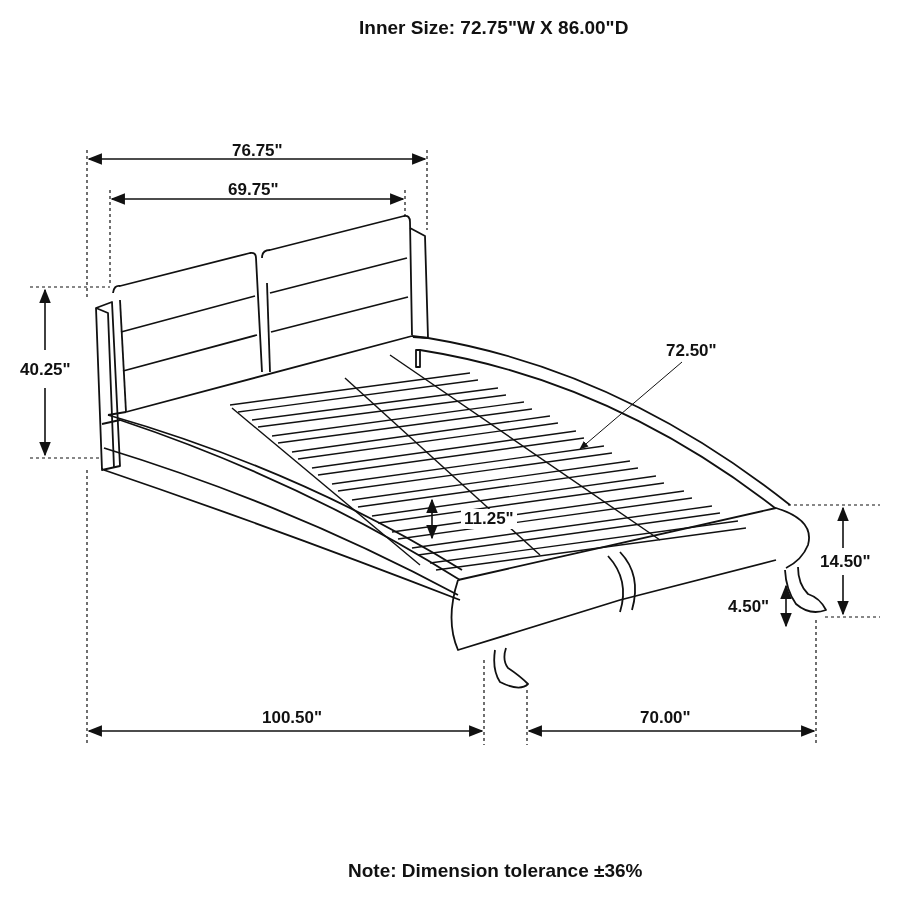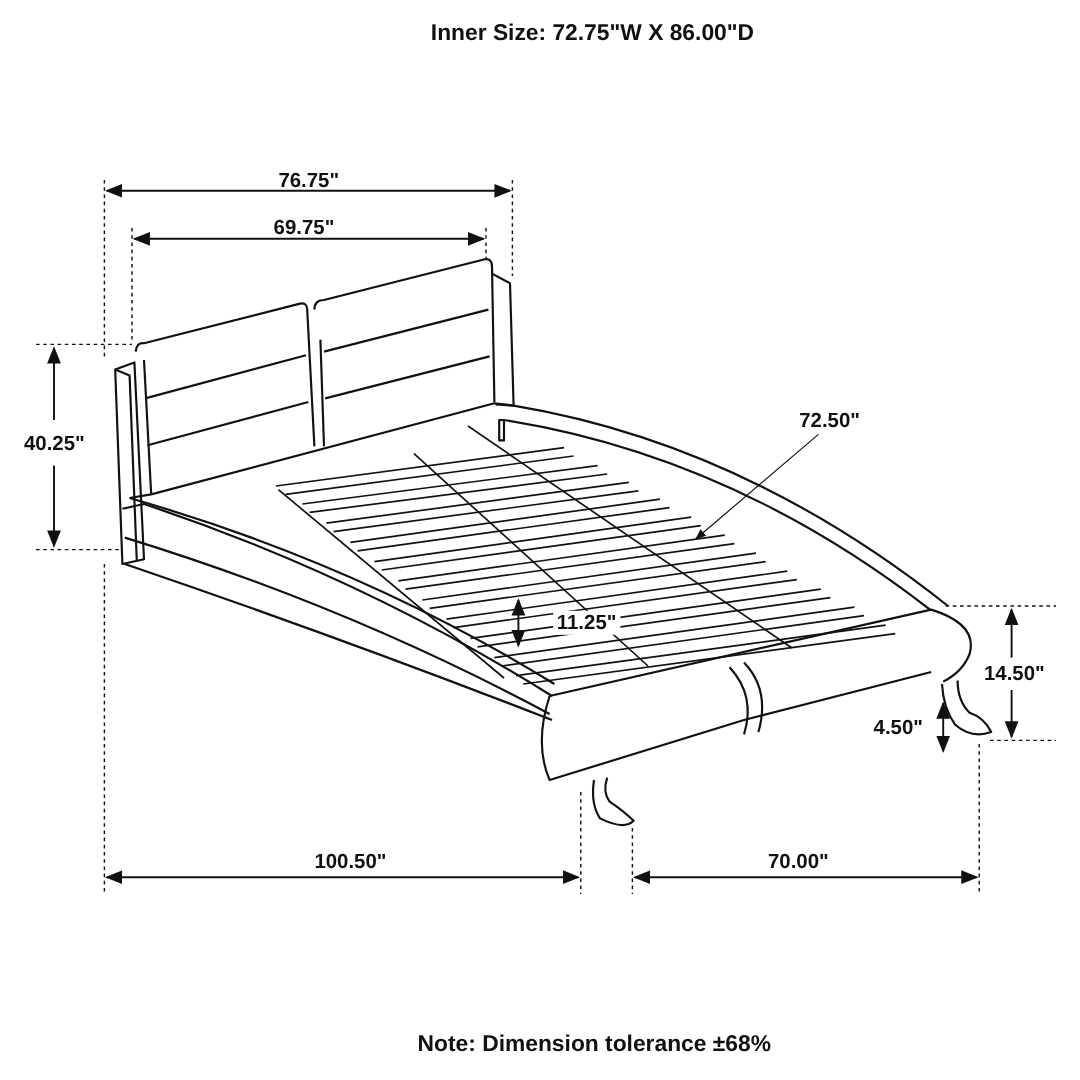--- a/index.html
+++ b/index.html
@@ -125,14 +125,14 @@
 <div class="dim-label" style="left:228px;top:180px;">69.75"</div>
 <div class="dim-label" style="left:20px;top:360px;">40.25"</div>
 <div class="dim-label" style="left:666px;top:341px;">72.50"</div>
 <div class="dim-label boxed" style="left:461px;top:509px;">11.25"</div>
 <div class="dim-label" style="left:820px;top:552px;">14.50"</div>
 <div class="dim-label" style="left:728px;top:597px;">4.50"</div>
 <div class="dim-label" style="left:262px;top:708px;">100.50"</div>
 <div class="dim-label" style="left:640px;top:708px;">70.00"</div>
 
 <div class="note">
-    <span>Note: Dimension tolerance ±68%</span>
+    <span>Note: Dimension tolerance ±36%</span>
   </div>
 
 </body></html>

